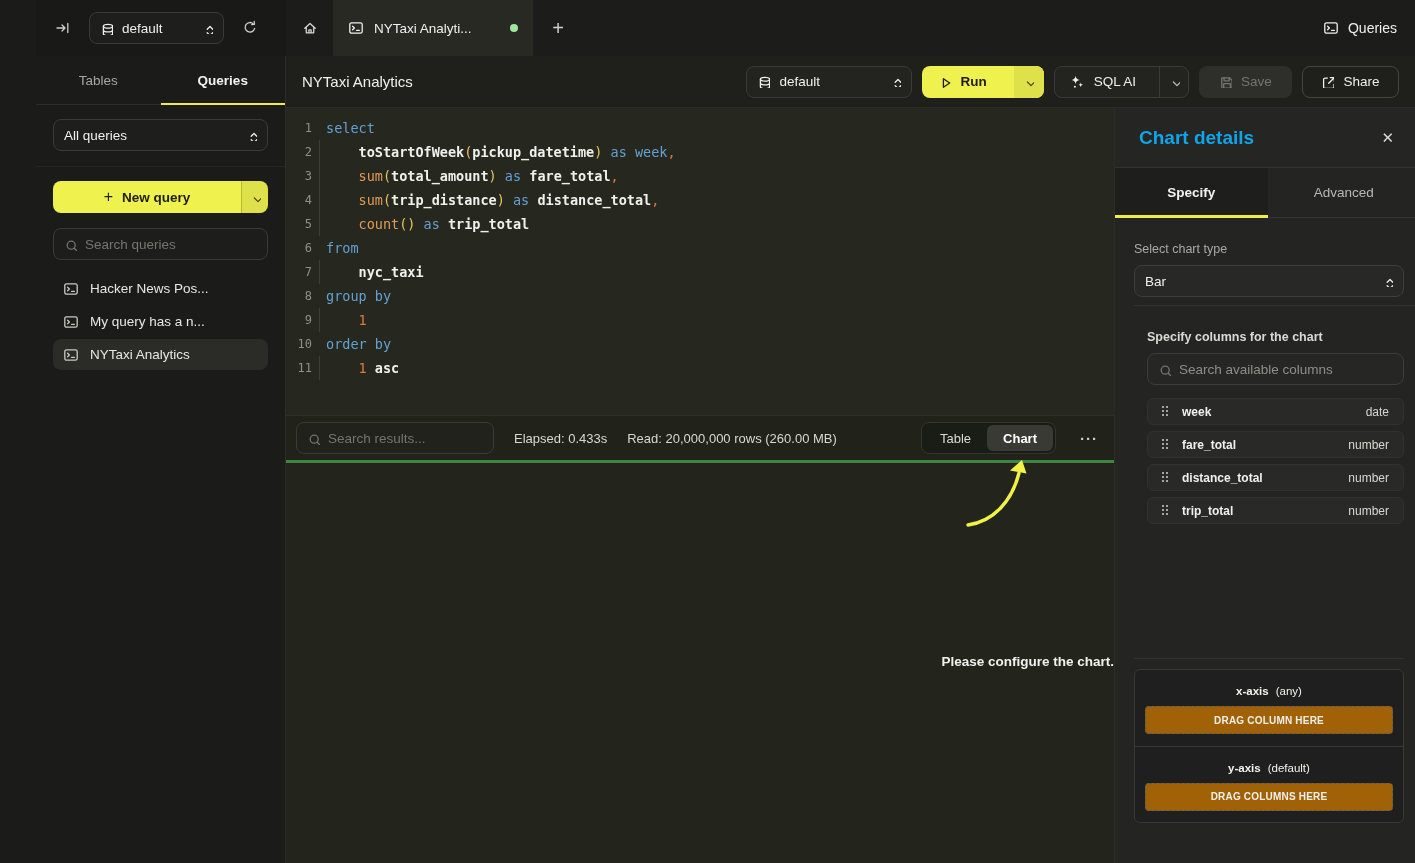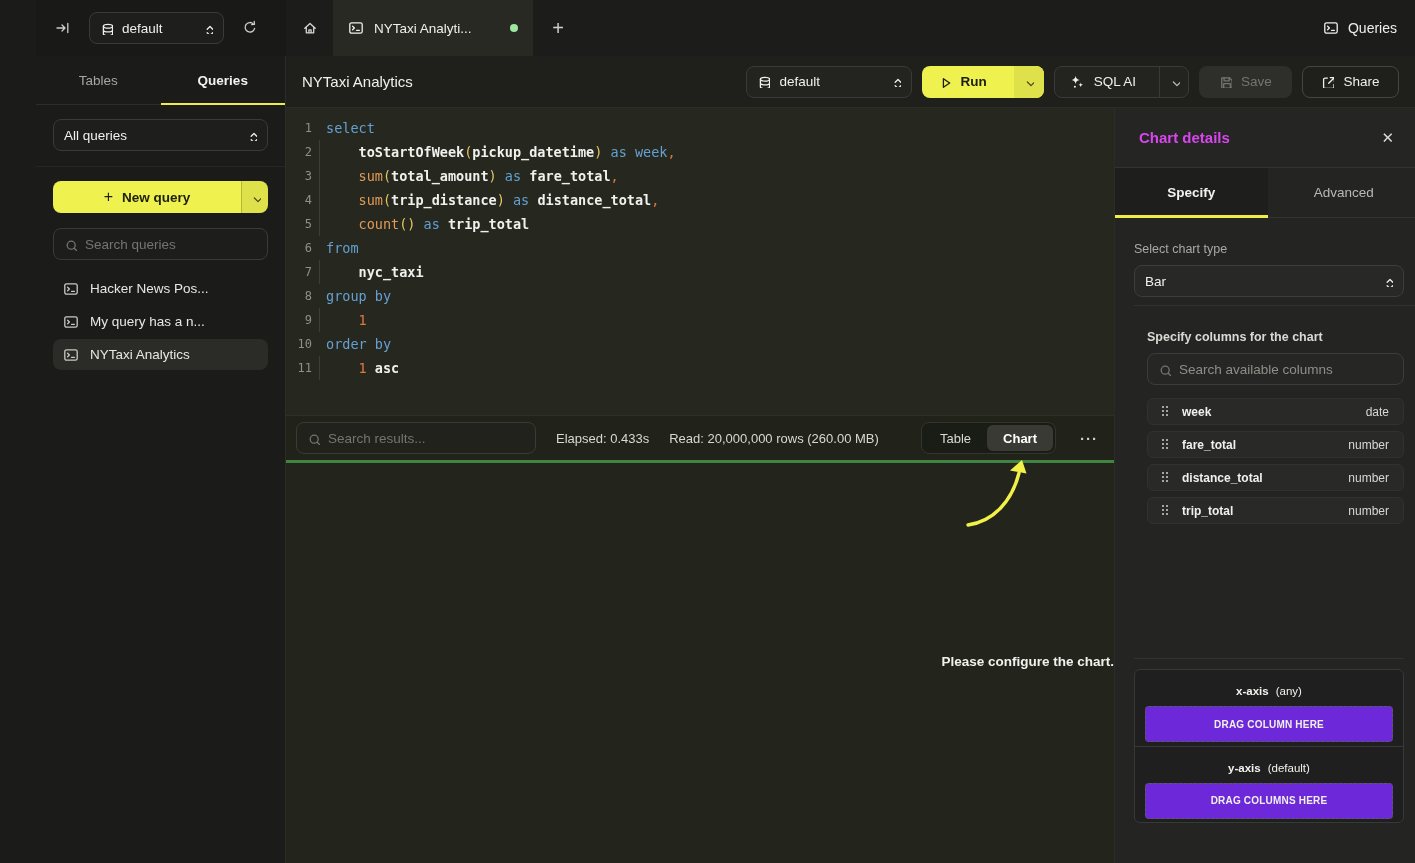--- a/index.html
+++ b/index.html
@@ -77,38 +77,38 @@
   .ct { position:relative; padding-left:14px; white-space:pre; }
   .cl.g .ct::before { content:""; position:absolute; left:7px; top:0; bottom:0; width:1px; background:#3d3f36; }
   .tk-kw { color:#64a0d2; }
   .tk-id { color:#ededе8; color:#ededе8; font-weight:700; }
   .tk-p  { color:#e6c662; }
   .tk-fo { color:#e09a55; }
   .tk-nm { color:#e0773b; }
 
   
   .results { height:45px; flex:none; background:#21231b; border-top:1px solid #2e3028; display:flex; align-items:center; padding:0 12px 0 10px; gap:20px; }
-  .results .inputbox { width:240px; background:#20221b; flex:none; }
+  .results .inputbox { width:198px; background:#20221b; flex:none; }
   .meta { font-size:13px; color:#d8d8d3; white-space:nowrap; }
   .toggle { margin-left:auto; display:flex; background:#1a1c16; border:1px solid #33352d; border-radius:8px; padding:2px; }
   .tgl { height:26px; padding:0 16px; display:flex; align-items:center; border-radius:6px; font-size:13px; color:#d9d9d4; cursor:pointer; }
   .tgl.on { background:#3a3a34; color:#ffffff; font-weight:600; }
   .more-btn { background:none; border:none; color:#cfcfca; font-size:15px; font-weight:700; letter-spacing:1px; cursor:pointer; padding:0 4px; }
 
   .green-line { height:3px; flex:none; background:#3f8440; cursor:row-resize; }
 
   
   .chart-area { flex:1; position:relative; background:#23251d; min-height:0; }
   .empty-msg { position:absolute; left:0; right:0; top:191px; text-align:right; font-size:13.5px; font-weight:700; color:#f1f1ed; }
   .hint-arrow { position:absolute; left:672px; top:-8px; }
 
   
   .panel { flex:1; background:#242423; border-left:1px solid #2b2b28; position:relative; display:flex; flex-direction:column; }
   .p-header { height:60px; flex:none; display:flex; align-items:center; justify-content:space-between; padding:0 26px 0 24px; background:#252524; border-bottom:1px solid #333332; }
-  .p-title { font-size:15px; font-weight:700; color:#d946ef; }
+  .p-title { font-size:19px; font-weight:700; color:#0ea5e9; }
   .p-close { background:none; border:none; color:#dbdbd6; font-size:15px; cursor:pointer; }
   .p-tabs { height:50px; flex:none; display:flex; border-bottom:1px solid #333332; }
   .p-tab { flex:1; display:flex; align-items:center; justify-content:center; font-size:13.5px; color:#b9b9b4; cursor:pointer; position:relative; }
   .p-tab.active { background:#1e1e1d; color:#f2f2ef; font-weight:700; }
   .p-tab.active::after { content:""; position:absolute; left:0; right:0; bottom:-1px; height:3px; background:#efec4a; }
   .p-body { padding:24px 16px 0 19px; }
   .p-label { font-size:12.5px; color:#a9a9a4; margin-bottom:9px; }
   .p-sel { width:100%; background:#282827; border-color:#3d3d3c; }
   .p-div { height:1px; background:#323231; margin:8px -16px 24px 0; }
   .cols-sec { margin-left:13px; width:257px; }
@@ -122,21 +122,21 @@
   .dots { position:relative; width:7px; height:11px; flex:none; }
   .dots::before { content:""; position:absolute; left:0; top:0; width:2px; height:2px; border-radius:50%; background:#cfcfca;
     box-shadow:0 4px 0 #cfcfca, 0 8px 0 #cfcfca, 4px 0 0 #cfcfca, 4px 4px 0 #cfcfca, 4px 8px 0 #cfcfca; }
 
   .axis-topdiv { position:absolute; left:19px; right:16px; bottom:204px; height:1px; background:#323231; }
   .axis-card { position:absolute; left:19px; right:16px; bottom:40px; height:154px; background:#1f1f1f; border:1px solid #383838; border-radius:6px; display:flex; flex-direction:column; }
   .axis-sec { flex:1; padding:9px 10px 0; }
   .axis-sec + .axis-sec { border-top:1px solid #383838; }
   .axis-lab { text-align:center; font-size:11.5px; color:#f2f2ee; margin:6px 0 9px; }
   .axis-lab b { font-weight:700; margin-right:7px; }
-  .dropzone { height:36px; border:1px dashed #5c5c5c; border-radius:4px; background:#6d28d9; display:flex; align-items:center; justify-content:center; font-size:10px; font-weight:700; letter-spacing:.2px; color:#f0f0eb; cursor:pointer; }
+  .dropzone { height:28px; border:1px dashed #5c5c5c; border-radius:4px; background:#a16207; display:flex; align-items:center; justify-content:center; font-size:10px; font-weight:700; letter-spacing:.2px; color:#f0f0eb; cursor:pointer; }
 </style>
 </head>
 <body>
 
 <svg width="0" height="0" style="position:absolute">
   <defs>
     <g id="i-collapse">
         <path d="M2 8h8M7 5l3 3-3 3M12.8 3.5v9"></path>
       </g>
     <g id="i-db">

